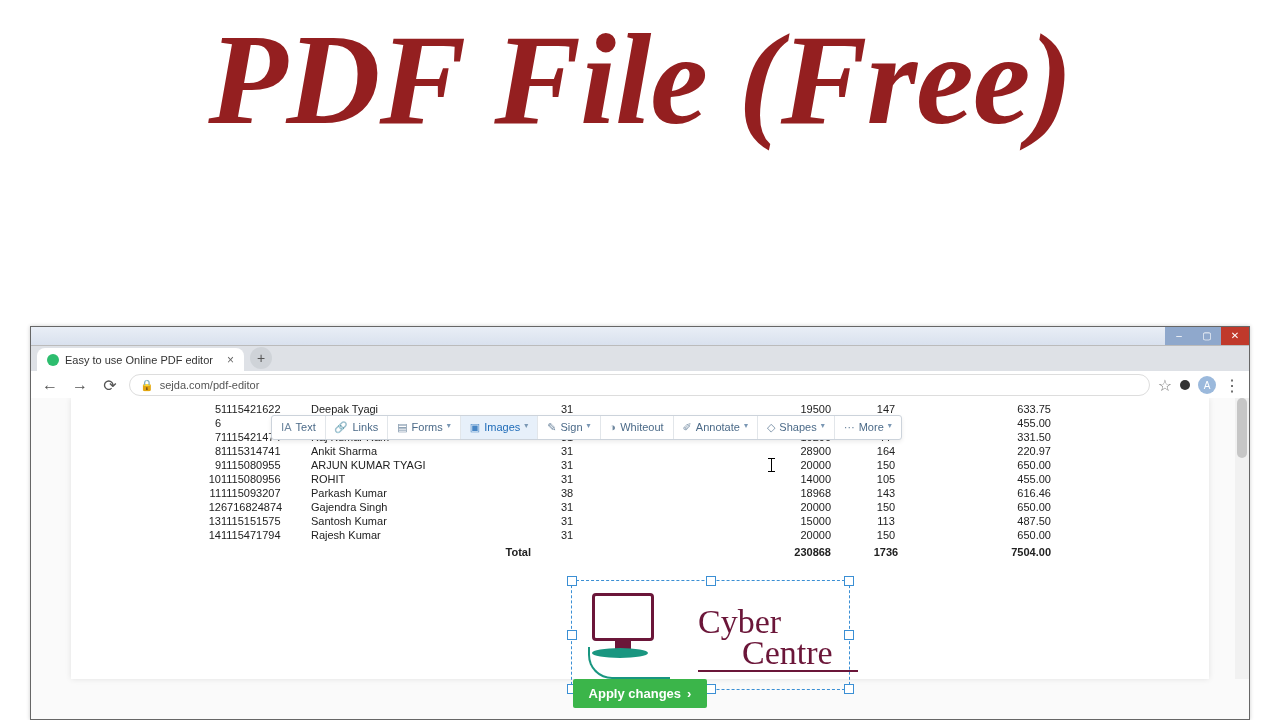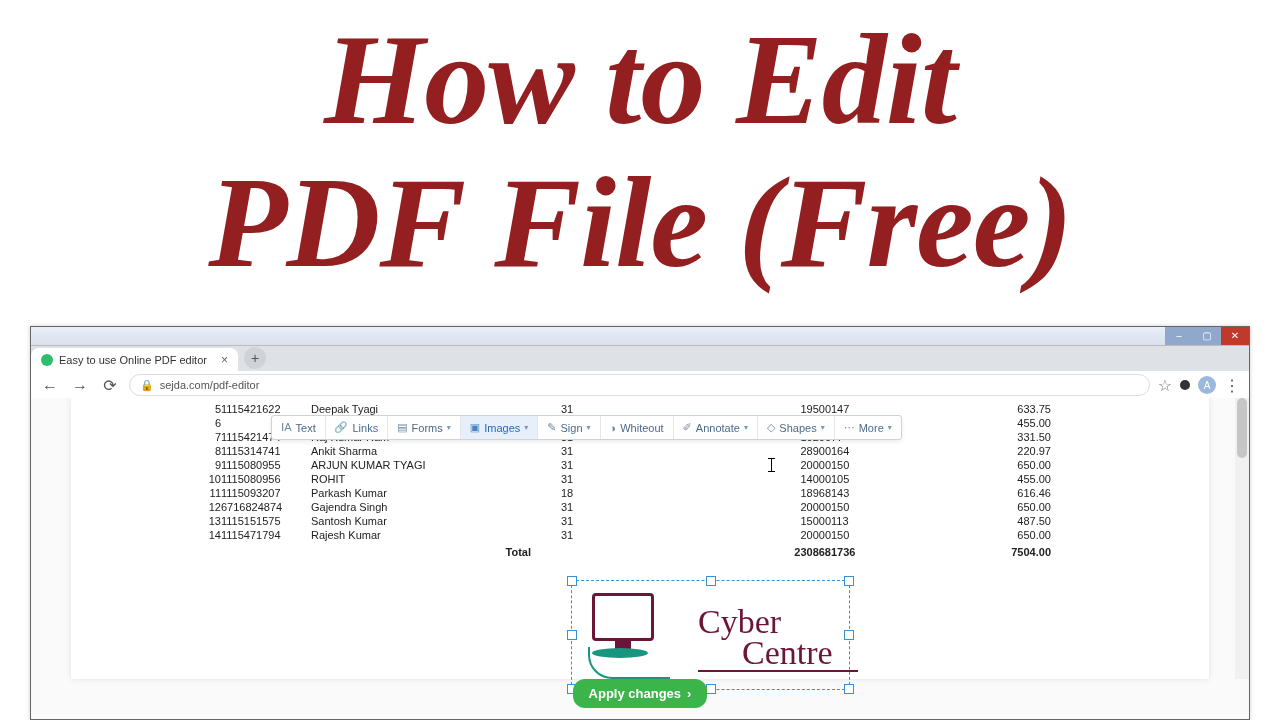--- a/index.html
+++ b/index.html
@@ -6,21 +6,21 @@
   
   .headline{font-family:Georgia,'Times New Roman',serif;color:#941f20;font-size:130px;font-style:italic;font-weight:700;text-align:center;line-height:1.1;letter-spacing:-1px;padding-top:8px}
   
   .win{position:absolute;left:30px;right:30px;top:326px;bottom:0;border:1px solid #666;background:#fff;box-shadow:0 0 4px rgba(0,0,0,.2)}
   .titlebar{height:18px;background:linear-gradient(#e9eef6,#d9e1ee);position:relative;border-bottom:1px solid #bbb}
   .titlebar .wbtn{position:absolute;top:0;height:18px;width:28px;text-align:center;font-size:10px;line-height:18px;color:#fff}
   .wbtn.min{right:56px;background:#8fa8cc}
   .wbtn.max{right:28px;background:#8fa8cc}
   .wbtn.close{right:0;background:#c0392b}
   .tabbar{height:25px;background:#dee1e6;display:flex;align-items:flex-end}
-  .tab{background:#fff;border-radius:8px 8px 0 0;height:23px;display:flex;align-items:center;padding:0 10px;font-size:11px;color:#333;gap:6px}
+  .tab{background:#fff;border-radius:8px 8px 0 0;height:23px;display:flex;align-items:center;padding:0 10px;font-size:11px;color:#333;margin-left:6px;gap:6px}
   .tab .fav{width:12px;height:12px;border-radius:50%;background:#2dbd6e;display:inline-block}
   .tab .tabx{color:#666;font-size:12px;margin-left:8px;cursor:pointer}
   .newtab{width:22px;height:22px;border-radius:50%;background:#cfd3d8;color:#555;display:flex;align-items:center;justify-content:center;font-size:14px;margin-left:6px;margin-bottom:2px;cursor:pointer}
   .addrrow{height:28px;background:#fff;border-bottom:1px solid #ddd;display:flex;align-items:center;gap:8px;padding:0 8px}
   .nbtn{width:22px;height:22px;display:flex;align-items:center;justify-content:center;color:#555;cursor:pointer;border-radius:50%}
   .addr{flex:1;height:20px;border:1px solid #ddd;border-radius:12px;display:flex;align-items:center;padding:0 10px;font-size:11px;color:#555;gap:6px}
   .lock{color:#777}
   .star{color:#777}
   .ext{width:10px;height:10px;border-radius:50%;background:#333}
   .avatar{width:18px;height:18px;border-radius:50%;background:#9bb9dc;color:#fff;font-size:10px;display:flex;align-items:center;justify-content:center}
@@ -31,26 +31,26 @@
   .vsb{position:absolute;right:0;top:0;bottom:40px;width:14px;background:#f1f1f1}
   .vsb .thumb{position:absolute;left:2px;right:2px;top:0;height:60px;background:#c6c6c6;border-radius:5px}
   
   table.data{font-size:11px;color:#222;border-collapse:collapse;margin-left:90px}
   table.data td{padding:1px 0;white-space:nowrap}
   td.rn{width:60px;text-align:right;padding-right:20px}
   td.id{width:90px;text-align:left}
   td.nm{width:220px;text-align:left}
   td.d {width:160px;padding-right:40px}
   td.a {width:110px;text-align:right;padding-right:30px}
-  td.b {width:110px;text-align:left;padding-right:30px}
+  td.b {width:110px;text-align:center;padding-right:30px}
   td.t {width:110px;text-align:right;padding-right:30px}
   tr.total td{font-weight:700;padding-top:4px}
   
   .toolbar{position:absolute;left:240px;top:17px;display:flex;background:#fff;border:1px solid #ccd3db;border-radius:3px;box-shadow:0 2px 4px rgba(0,0,0,.08);font-size:11px}
-  .toolbar .tb{display:flex;align-items:center;gap:4px;padding:5px 9px;border-right:1px solid #e2e6ea;color:#4b6a88;cursor:pointer;white-space:nowrap}
+  .toolbar .tb{display:flex;gap:4px;padding:5px 9px;border-right:1px solid #e2e6ea;color:#4b6a88;cursor:pointer;white-space:nowrap}
   .toolbar .tb:last-child{border-right:none}
   .toolbar .tb.active{background:#e7f0fa;color:#1e6bb8}
   .toolbar .tb .caret{font-size:8px;color:#7a97b4}
   .toolbar .tb .ico{font-size:11px;opacity:.8}
   
   .ibeam{position:absolute;left:700px;top:60px;width:1px;height:14px;background:#000}
   .ibeam:before,.ibeam:after{content:"";position:absolute;left:-3px;width:7px;height:1px;background:#000}
   .ibeam:before{top:0}.ibeam:after{bottom:0}
   
   .selbox{position:absolute;left:500px;top:182px;width:277px;height:108px;border:1px dashed #3b8fd4}
@@ -63,27 +63,26 @@
   .monitor .screen{width:56px;height:42px;border:3px solid #6b1639;border-radius:4px;background:#fff}
   .monitor .stand{width:16px;height:10px;background:#6b1639;margin:0 auto}
   .monitor .base{width:56px;height:10px;background:#199680;border-radius:50%;margin-top:-3px}
   .cable{position:absolute;left:10px;top:60px;width:80px;height:30px;border:2px solid #199680;border-top:none;border-right:none;border-radius:0 0 0 24px}
   .brand{position:absolute;left:120px;top:20px;font-family:'Brush Script MT',cursive;color:#6b1639;line-height:.9}
   .brand .l1{font-size:34px}
   .brand .l2{font-size:34px;margin-left:44px}
   .brand .ul{height:2px;width:160px;background:#6b1639;margin-top:2px}
   
   .applybar{position:absolute;left:0;right:0;bottom:0;height:40px;display:flex;justify-content:center;align-items:flex-start}
-  .apply{background:#3bb54a;color:#fff;font-size:13px;font-weight:700;padding:7px 16px;border-radius:12px;display:flex;align-items:center;gap:6px;cursor:pointer}
+  .apply{background:#3bb54a;color:#fff;font-size:13px;font-weight:700;padding:7px 16px;border-radius:2px;display:flex;align-items:center;gap:6px;cursor:pointer}
 </style>
 </head>
 <body>
 
 <div class="headline">
-  <div>How to Edit</div>
   <div>PDF File (Free)</div>
 </div>
 
 <div class="win">
   <div class="titlebar">
     <div class="wbtn min">–</div>
     <div class="wbtn max">▢</div>
     <div class="wbtn close">✕</div>
   </div>
   <div class="tabbar">
@@ -163,21 +162,21 @@
               <td class="nm">ROHIT</td>
               <td class="d">31</td>
               <td class="a">14000</td>
               <td class="b">105</td>
               <td class="t">455.00</td>
             </tr>
             <tr>
               <td class="rn">11</td>
               <td class="id">1115093207</td>
               <td class="nm">Parkash Kumar</td>
-              <td class="d">18</td>
+              <td class="d">38</td>
               <td class="a">18968</td>
               <td class="b">143</td>
               <td class="t">616.46</td>
             </tr>
             <tr>
               <td class="rn">12</td>
               <td class="id">6716824874</td>
               <td class="nm">Gajendra Singh</td>
               <td class="d">31</td>
               <td class="a">20000</td>

